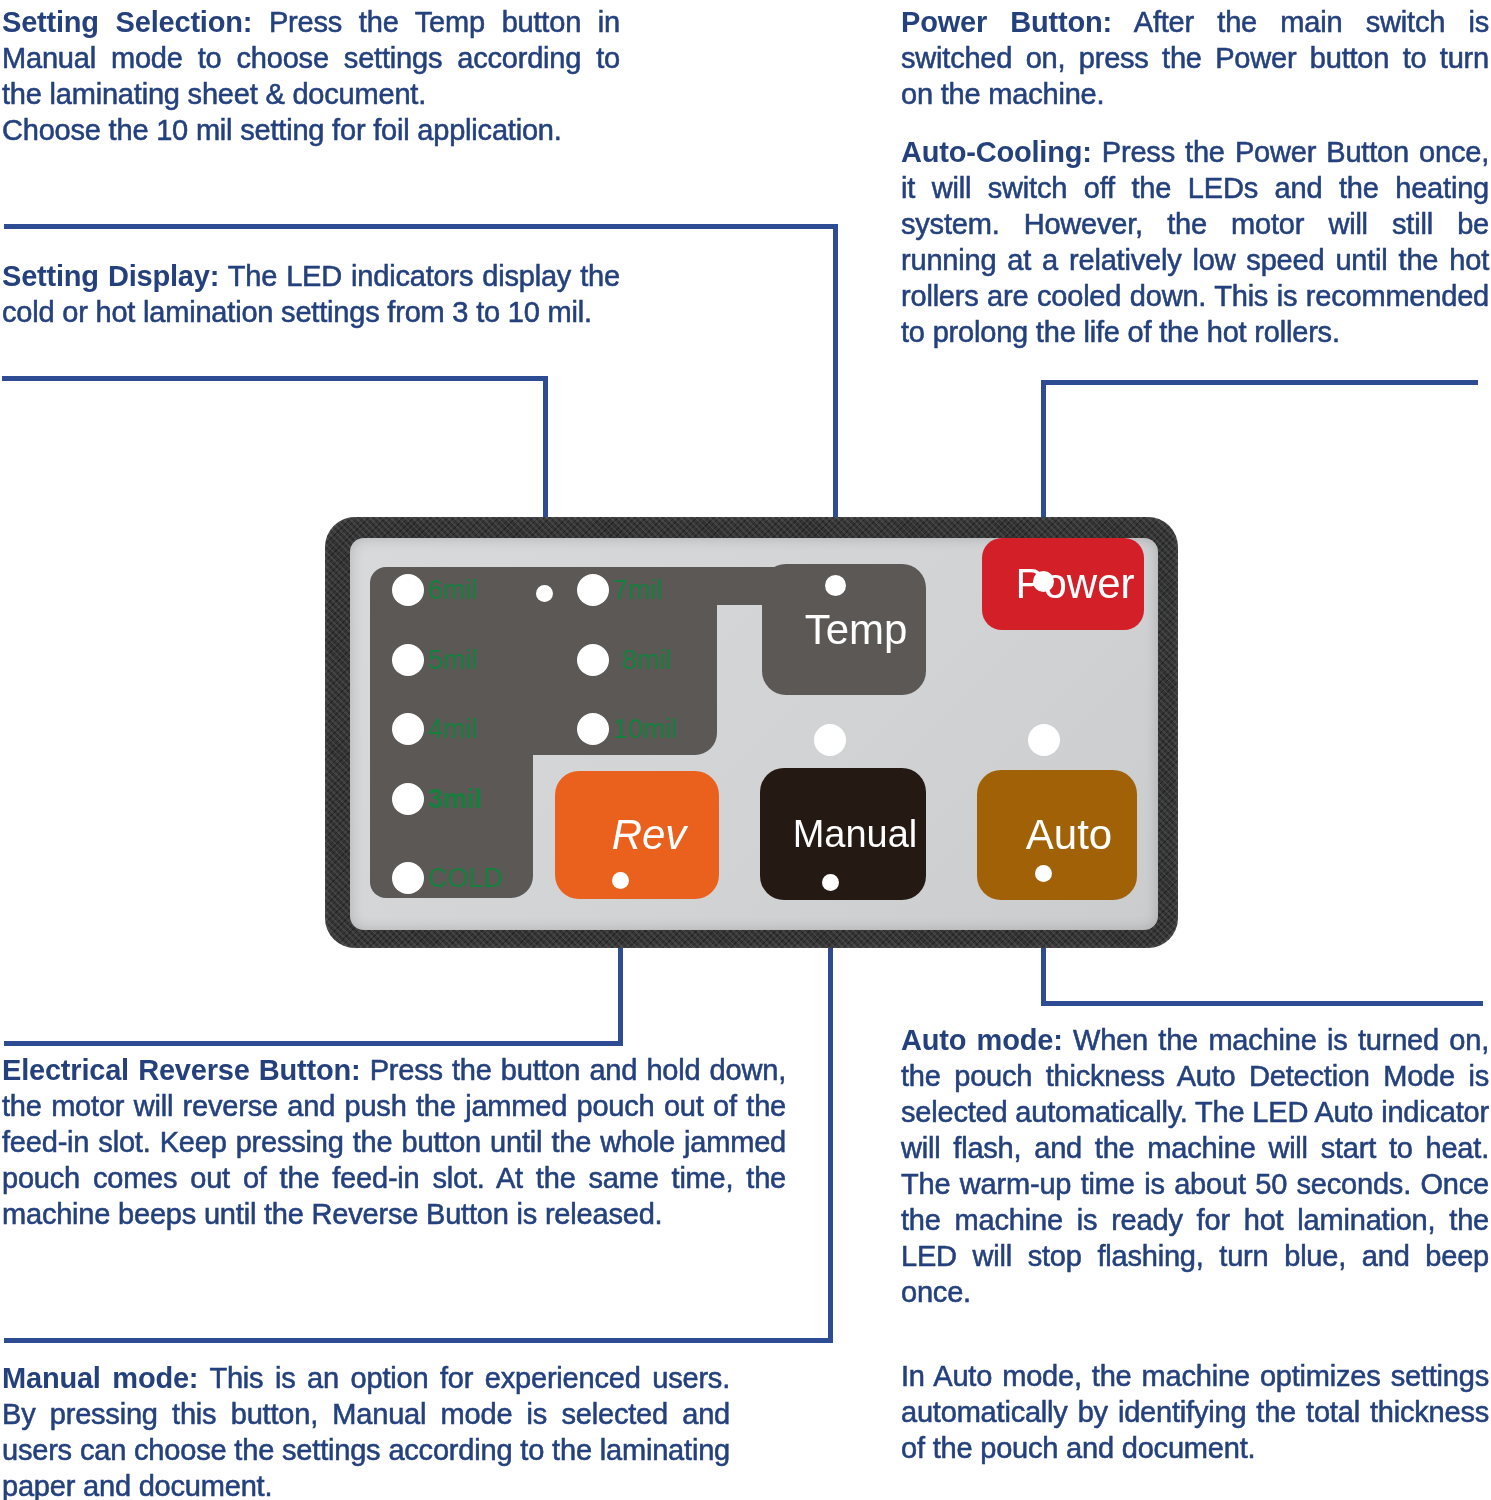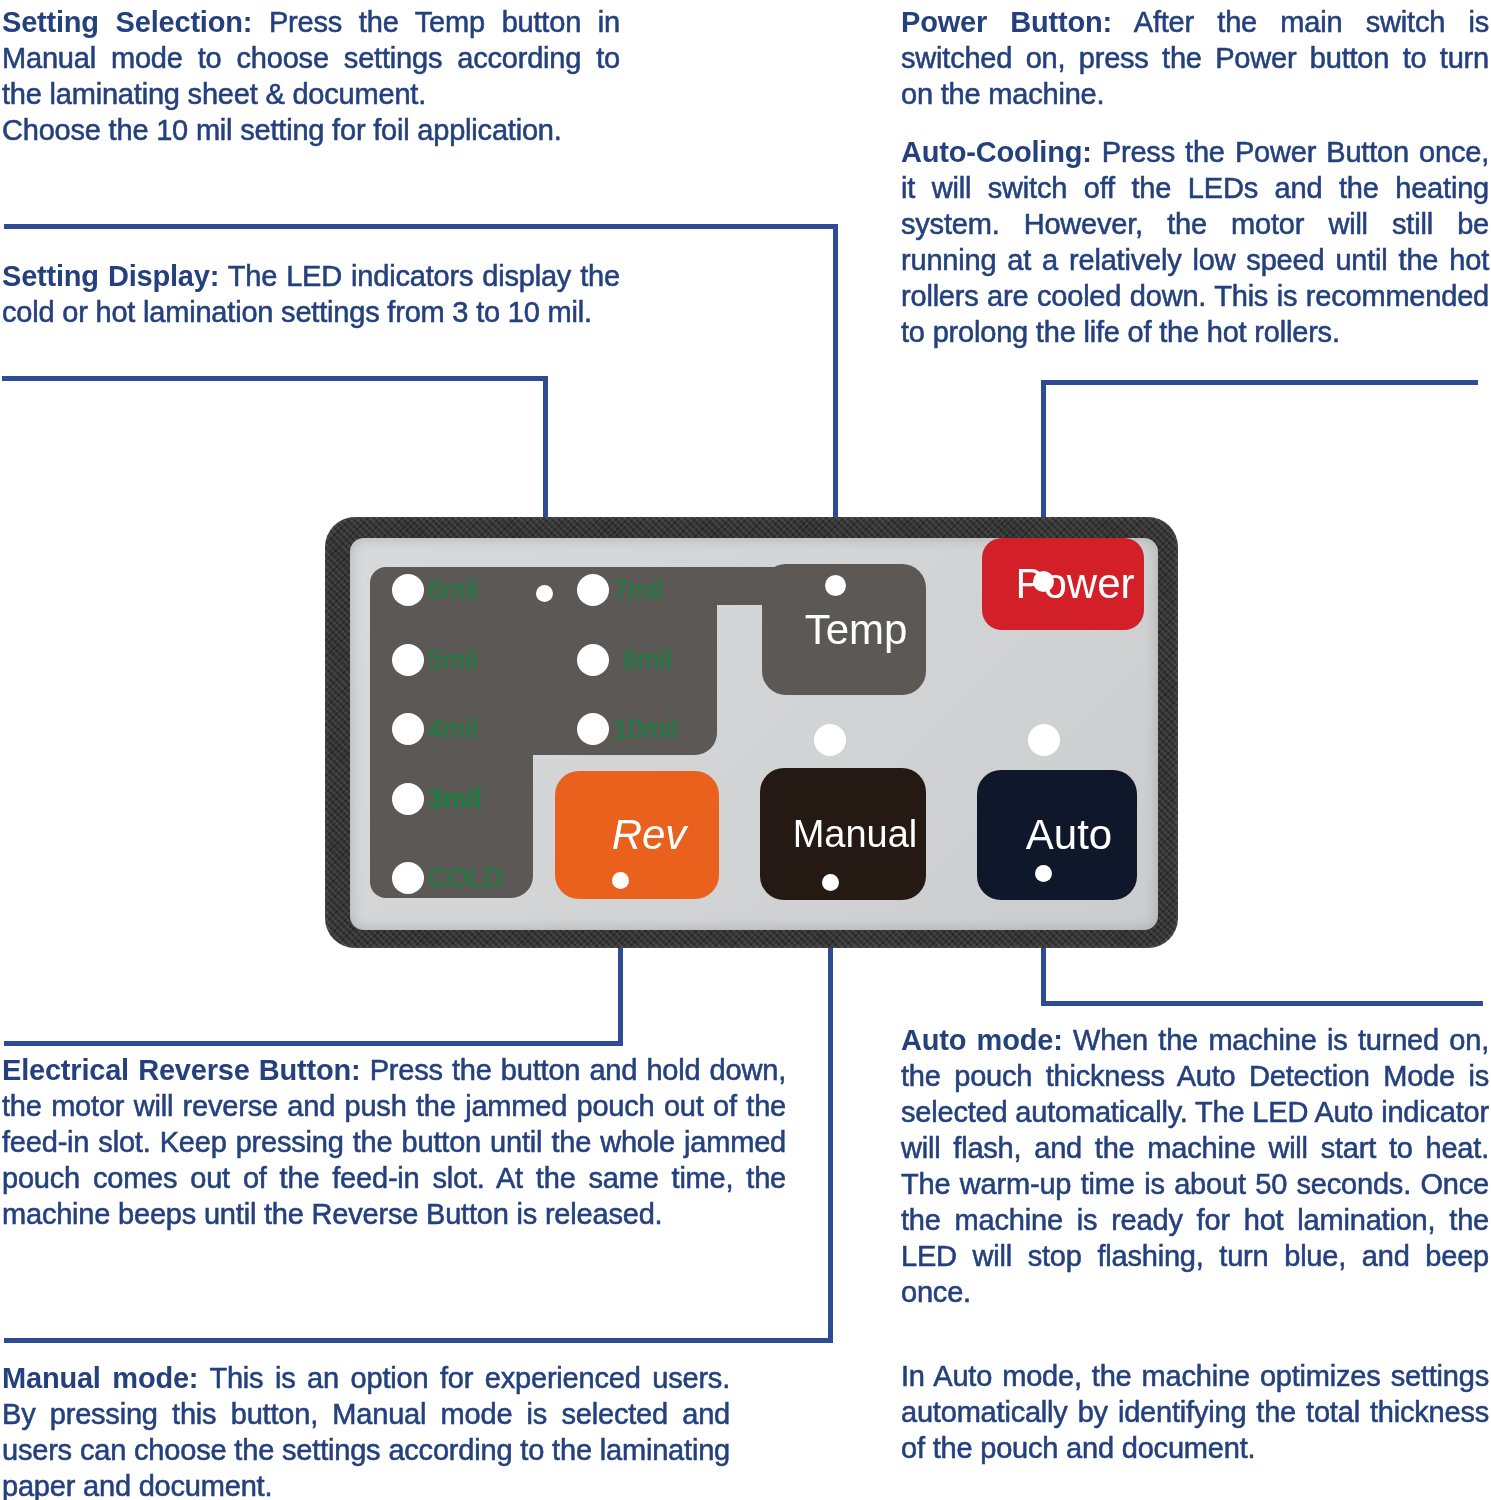--- a/index.html
+++ b/index.html
@@ -117,21 +117,21 @@
   <div class="led-label" style="left:613px;top:572px;">7mil</div>
   <div class="led" style="left:577px;top:644px;"></div>
   <div class="led-label" style="left:613px;top:642px;margin-left:9px;">8mil</div>
   <div class="led" style="left:577px;top:713px;"></div>
   <div class="led-label" style="left:613px;top:711px;">10mil</div>
 
   <div class="btn" style="left:762px;top:564px;width:140px;height:131px;background:#5b5856;">Temp</div>
   <div class="btn" style="left:982px;top:538px;width:138px;height:92px;background:#d31f27;border-radius:20px;">Power</div>
   <div class="btn" style="left:555px;top:771px;width:140px;height:128px;background:#e9611c;font-style:italic;">Rev</div>
   <div class="btn" style="left:760px;top:768px;width:142px;height:132px;background:#241a13;font-size:38px;">Manual</div>
-  <div class="btn" style="left:977px;top:770px;width:136px;height:130px;background:#0f172a;">Auto</div>
+  <div class="btn" style="left:977px;top:770px;width:136px;height:130px;background:#a16207;">Auto</div>
 
   <div class="small-dot" style="left:814px;top:724px;width:32px;height:32px;"></div>
   <div class="small-dot" style="left:1028px;top:724px;width:32px;height:32px;"></div>
 
   <div class="small-dot" style="left:536px;top:585px;width:17px;height:17px;"></div>
   <div class="small-dot" style="left:825px;top:575px;width:21px;height:21px;"></div>
   <div class="small-dot" style="left:1033px;top:571px;width:21px;height:21px;"></div>
   <div class="small-dot" style="left:612px;top:872px;width:17px;height:17px;"></div>
   <div class="small-dot" style="left:822px;top:874px;width:17px;height:17px;"></div>
   <div class="small-dot" style="left:1035px;top:865px;width:17px;height:17px;"></div>

